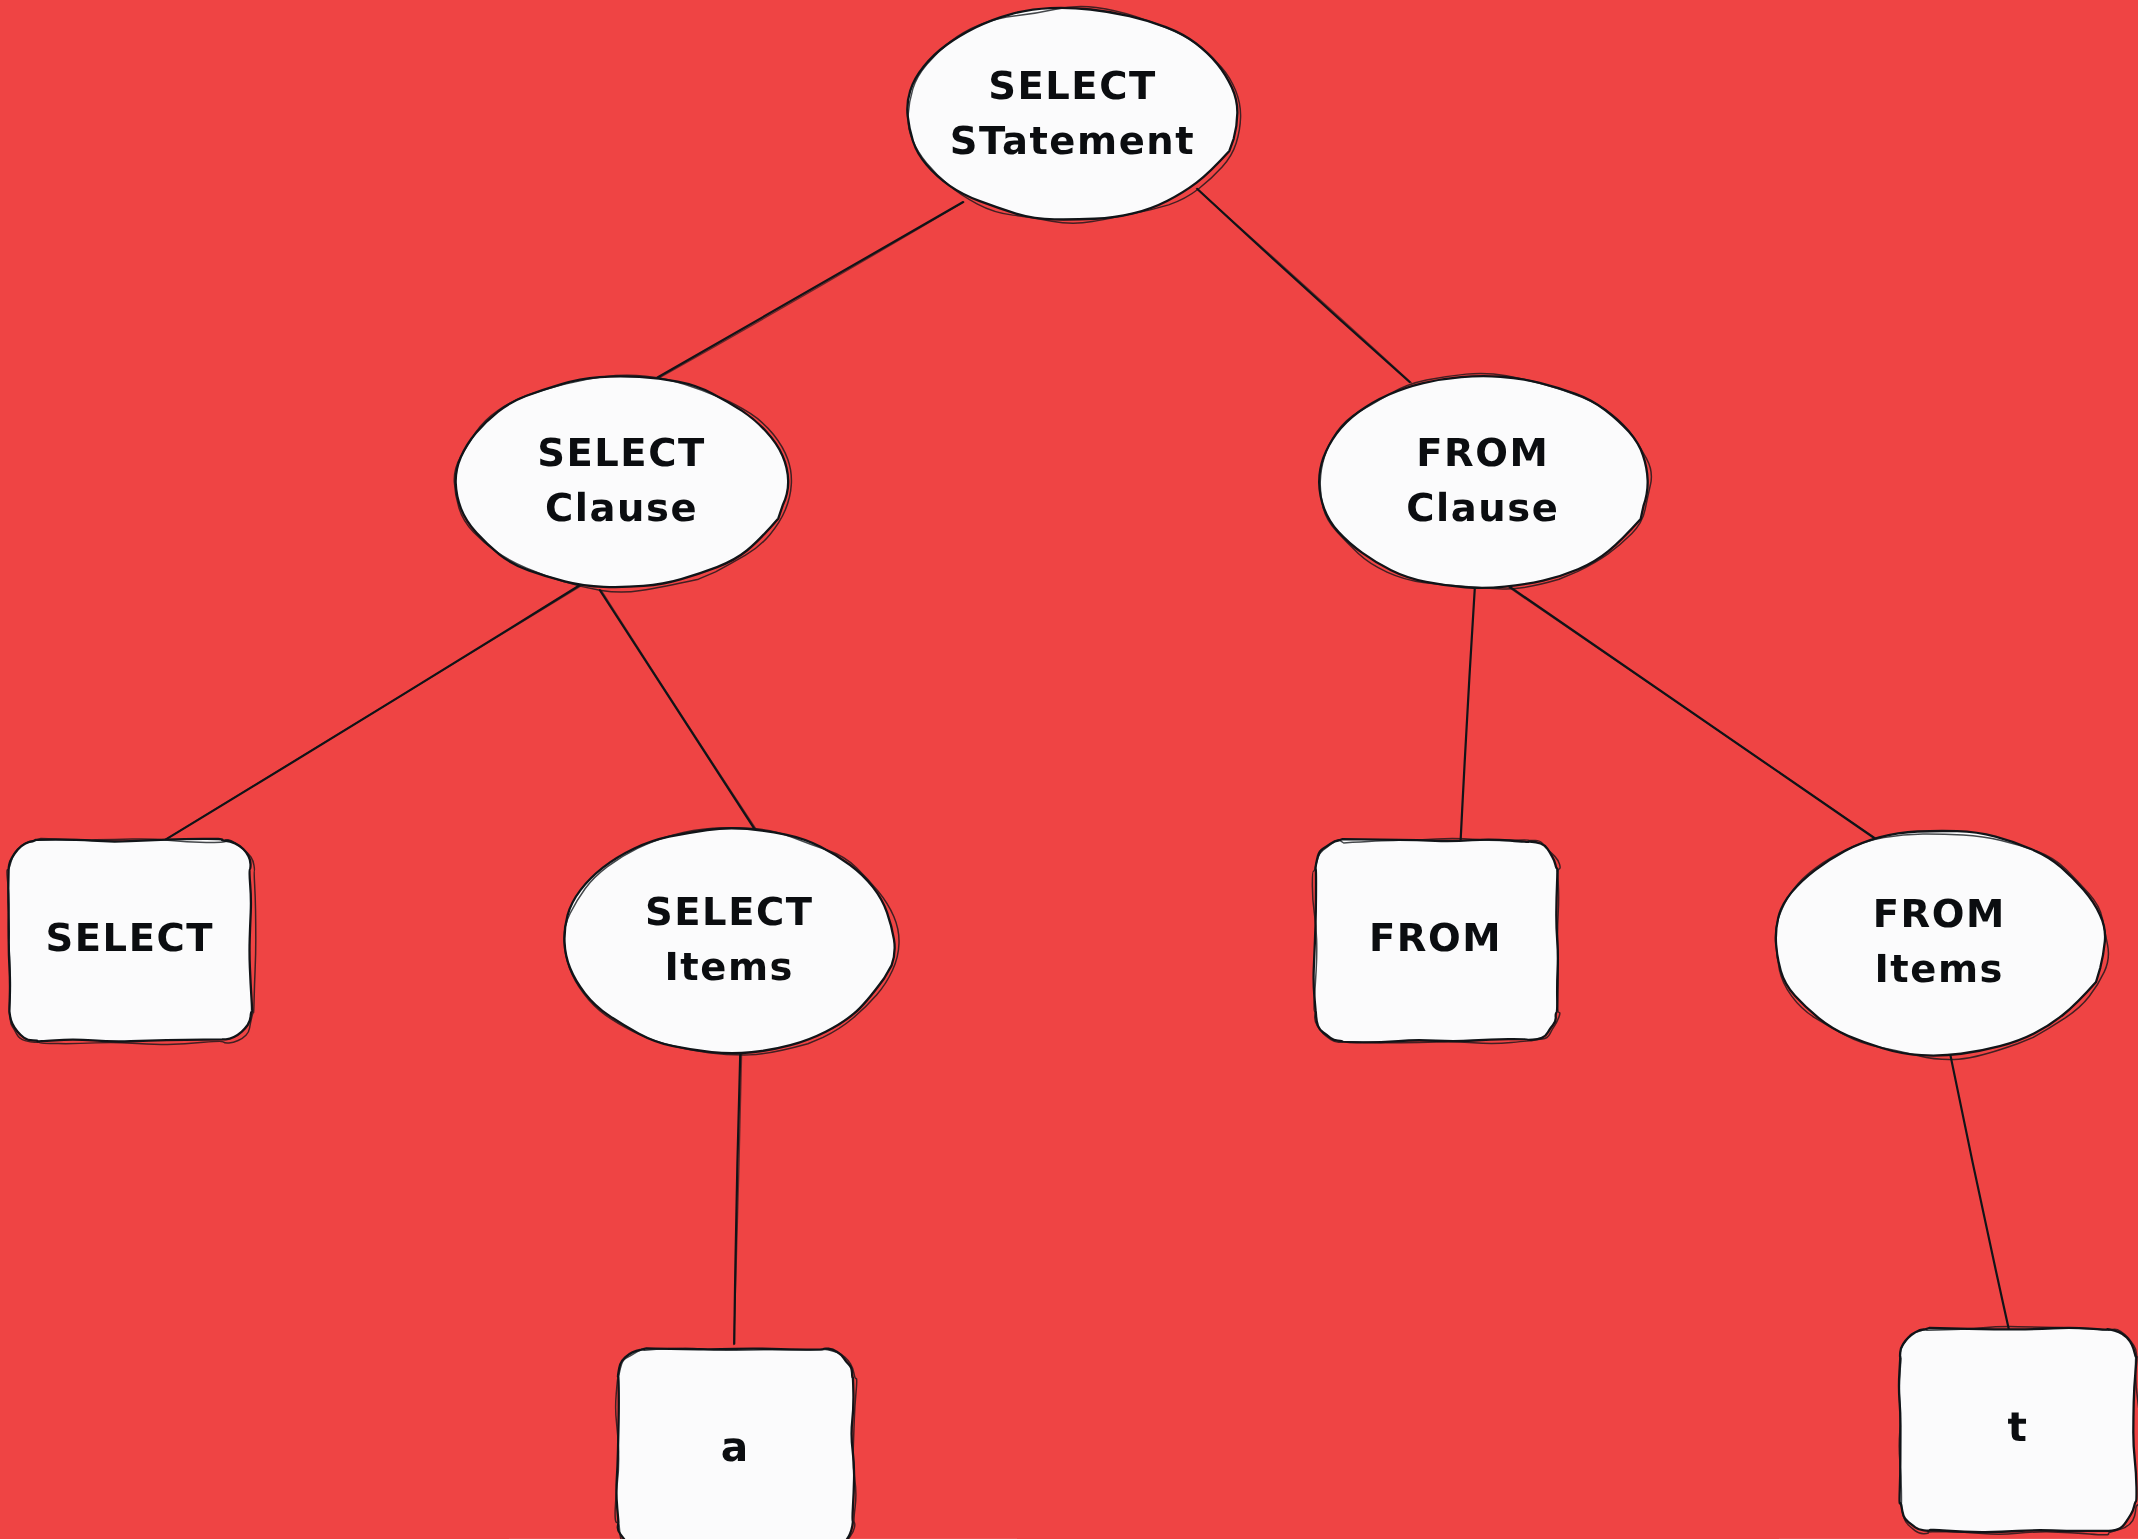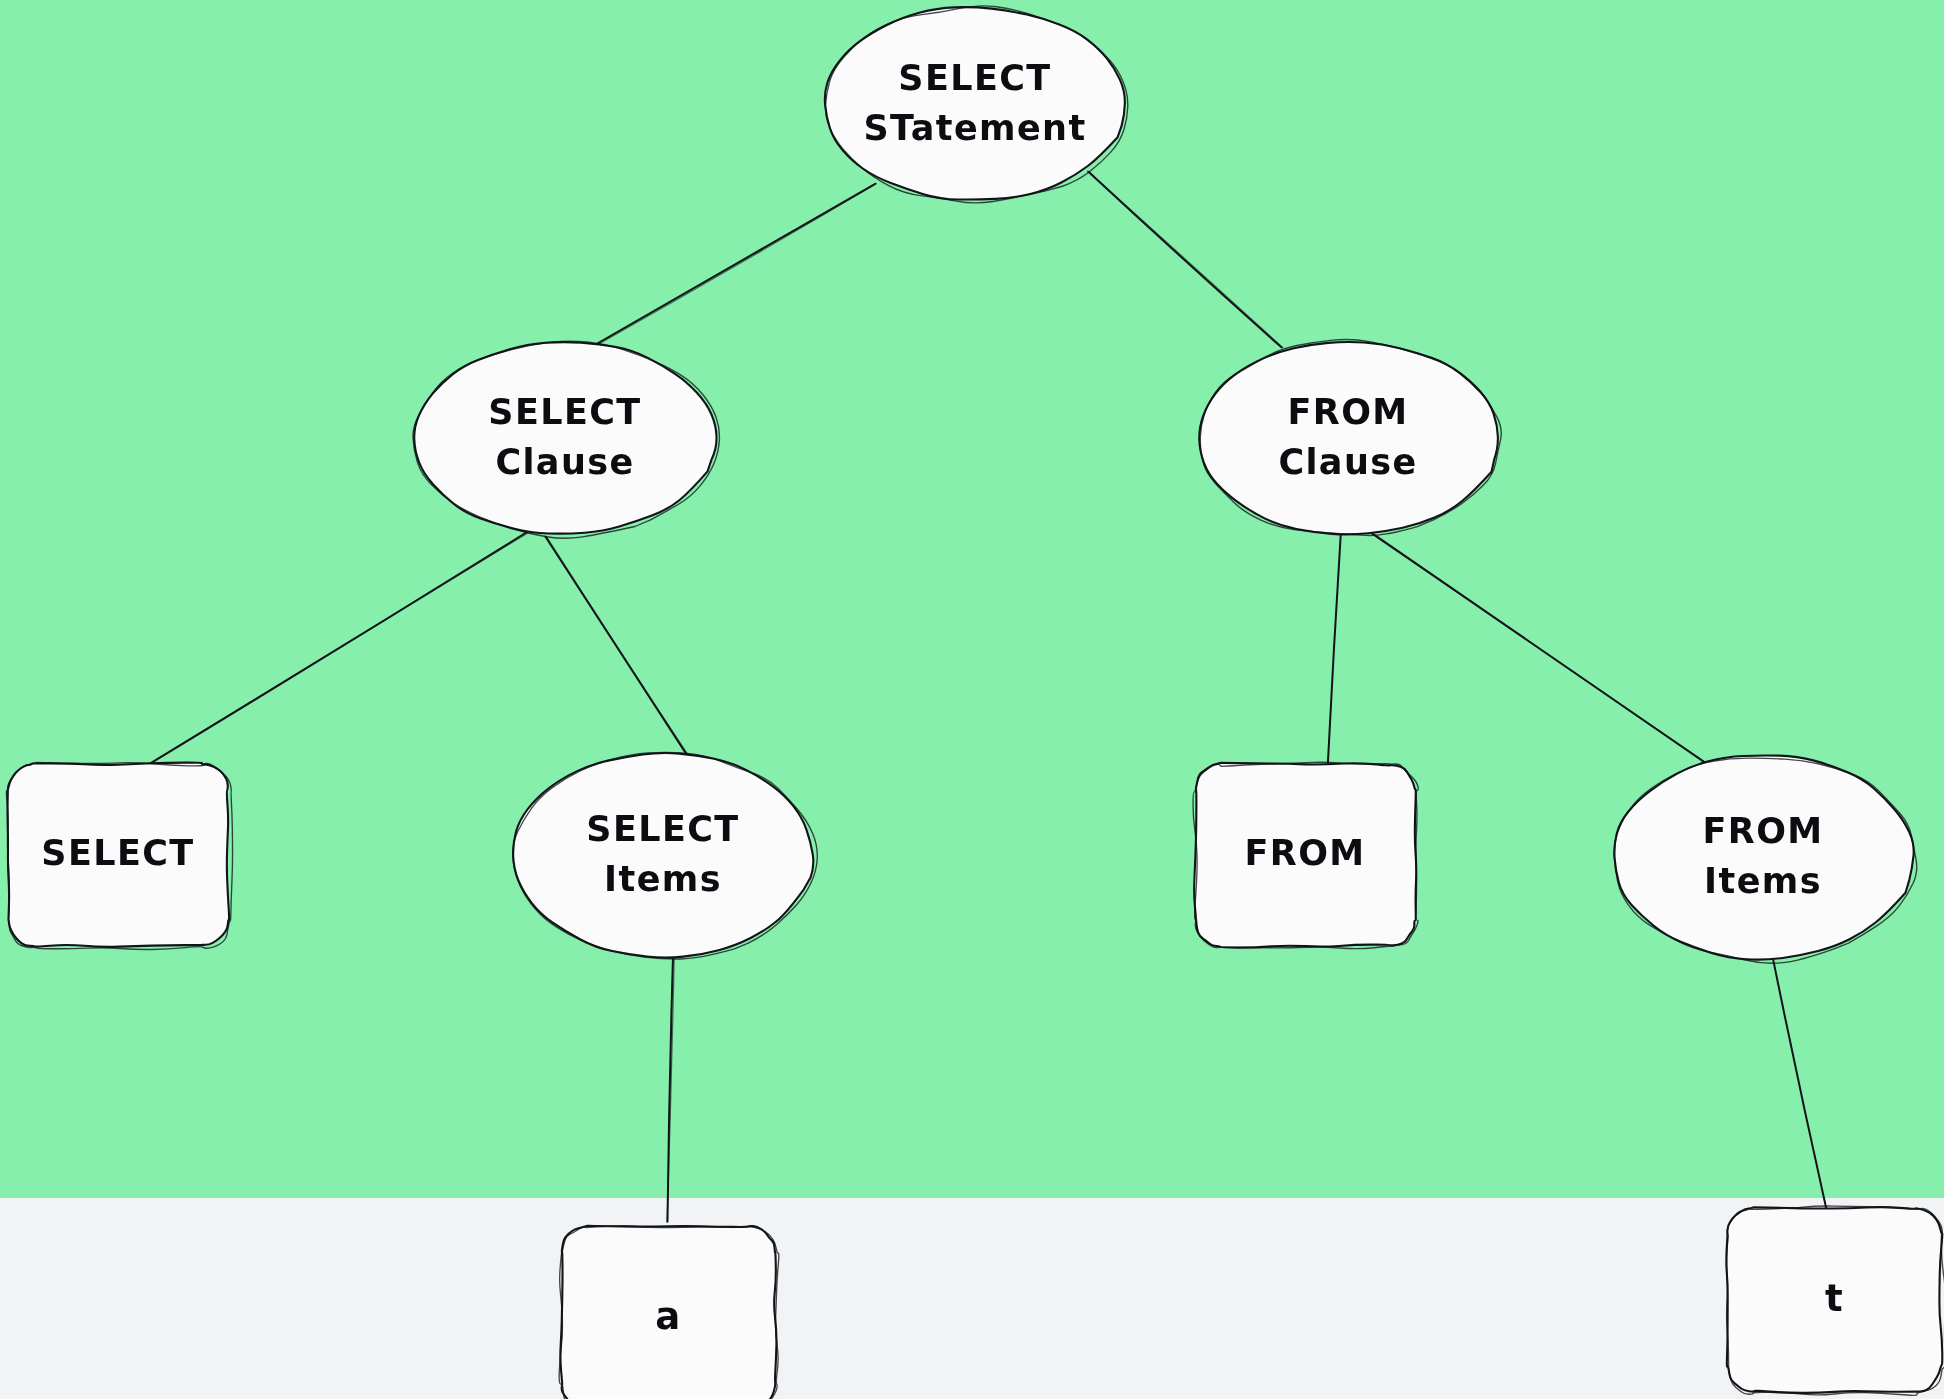--- a/index.html
+++ b/index.html
@@ -10,22 +10,22 @@
   }
   body {
     width: 1944px;
     height: 1399px;
     overflow: hidden;
     font-family: "DejaVu Sans", sans-serif;
   }
   #canvas-wrap {
     position: relative;
     width: 1944px;
-    height: 1198px;
-    background: #86efac;
+    height: 1399px;
+    background: #ef4444;
     text-decoration: underline;
   }
   svg#diagram {
     position: absolute;
     top: 0;
     left: 0;
     width: 1944px;
     height: 1399px;
     display: block;
   }

